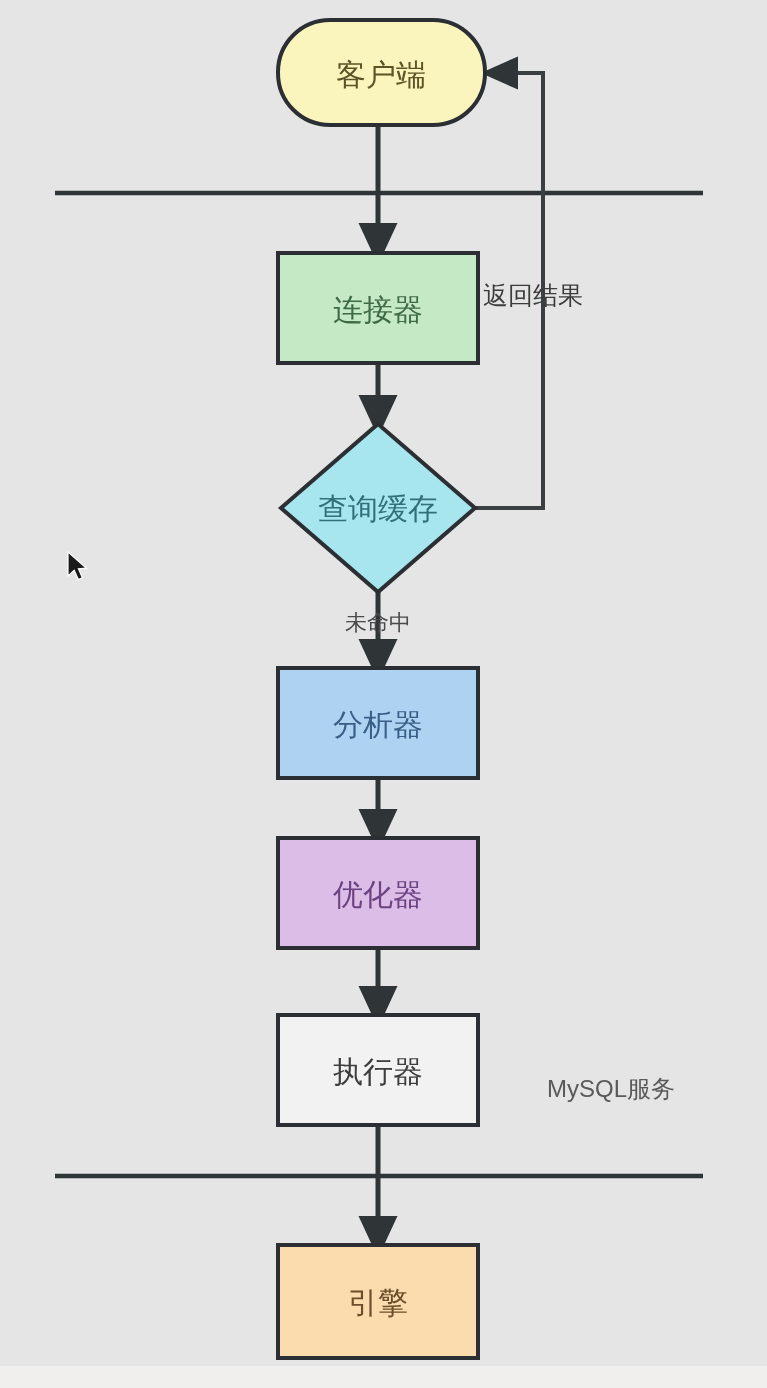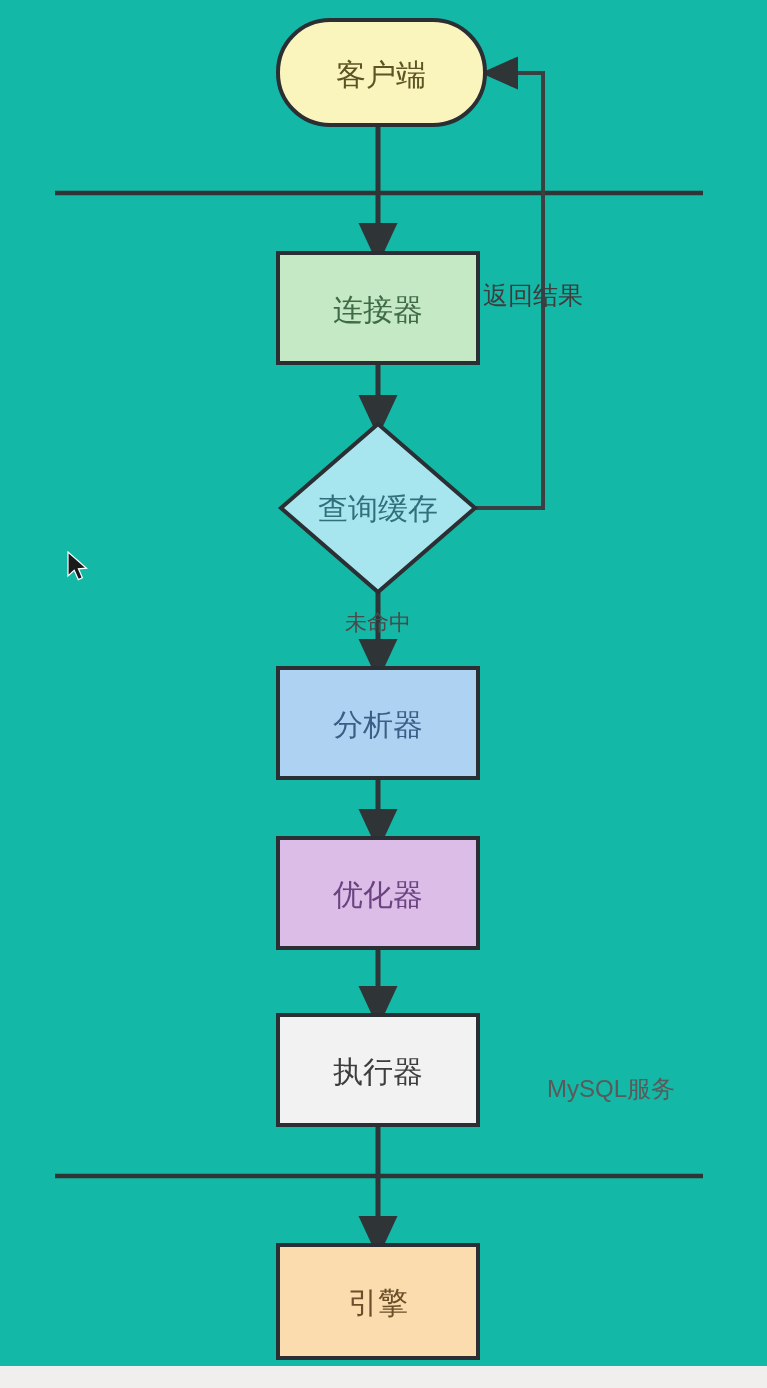--- a/index.html
+++ b/index.html
@@ -7,21 +7,21 @@
     padding: 0;
     background: #ffffff;
   }
   body {
     font-family: "Liberation Sans", "DejaVu Sans", sans-serif;
   }
   #stage {
     position: relative;
     width: 767px;
     height: 1388px;
-    background: #14b8a6;
+    background: #e5e5e5;
     overflow: hidden;
   }
   #diagram-svg {
     position: absolute;
     left: 0;
     top: 0;
     width: 767px;
     height: 1388px;
   }
   .node-label {

